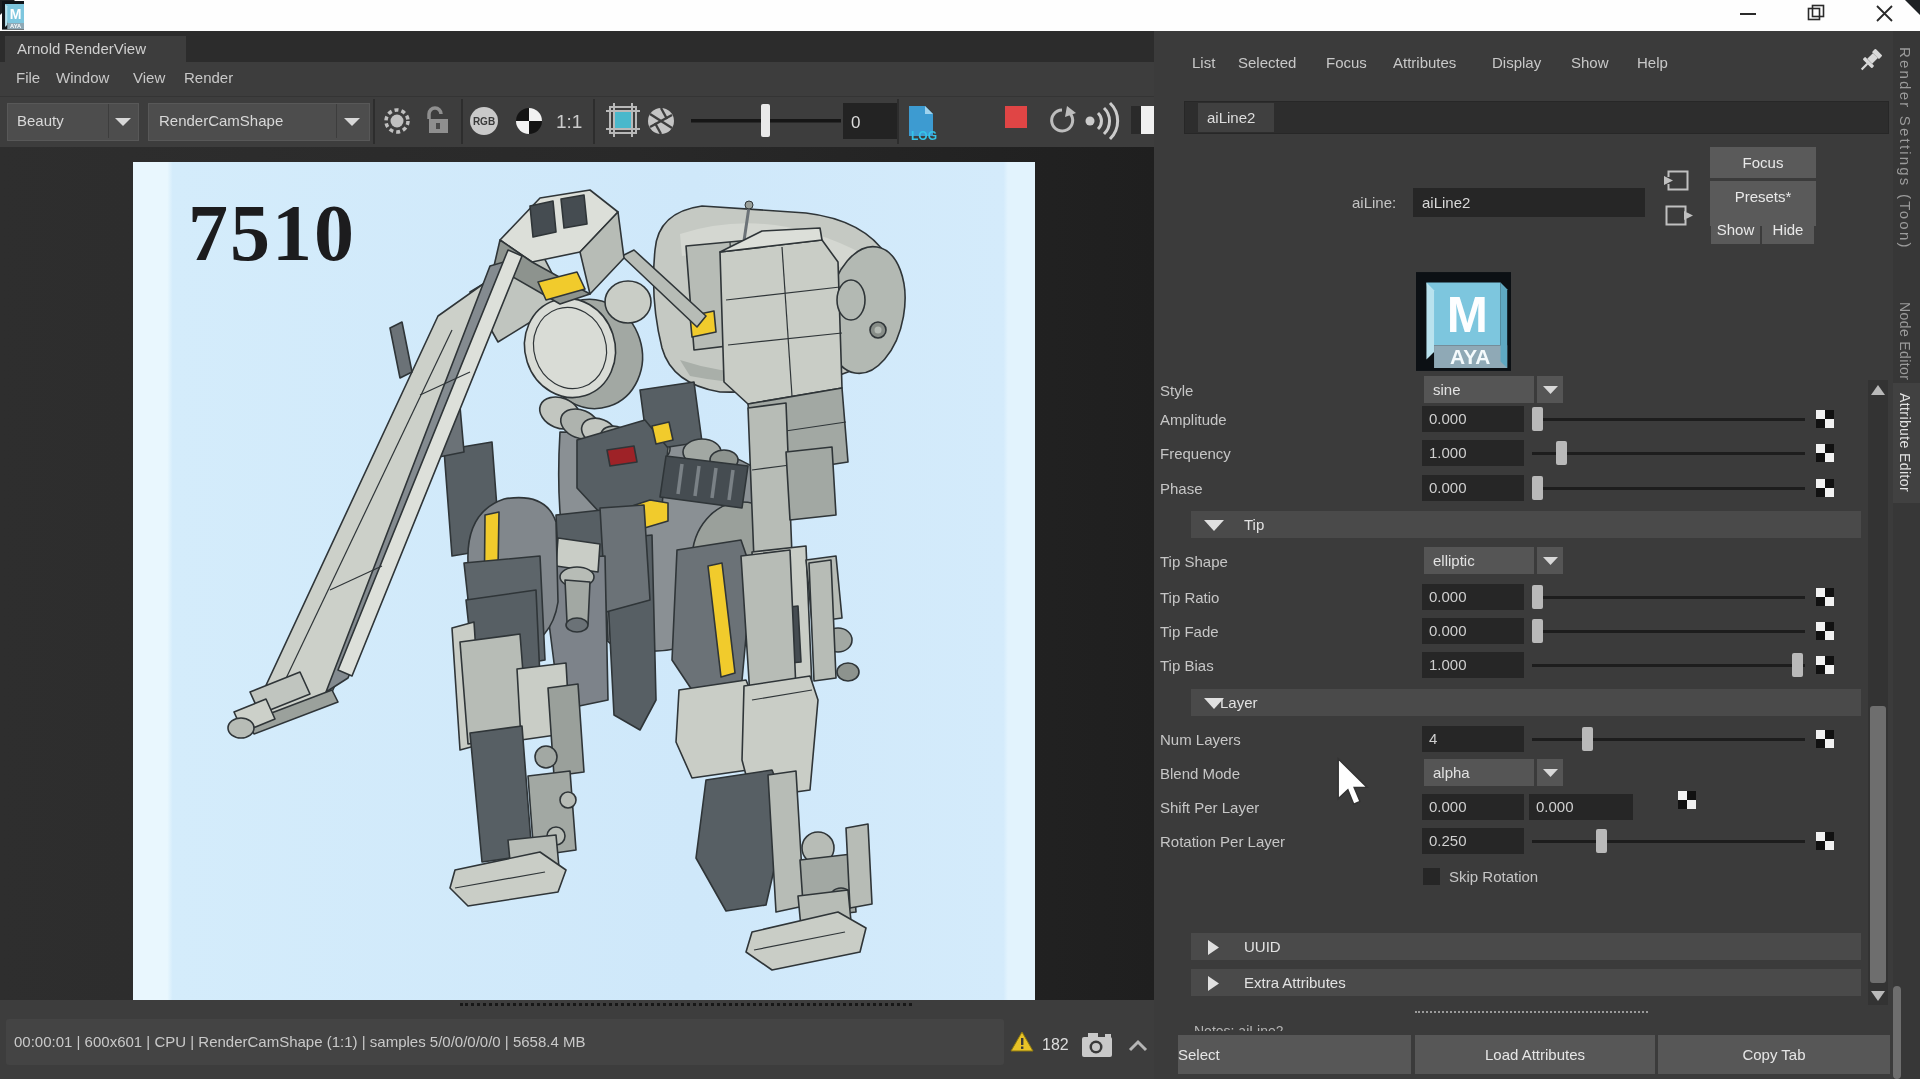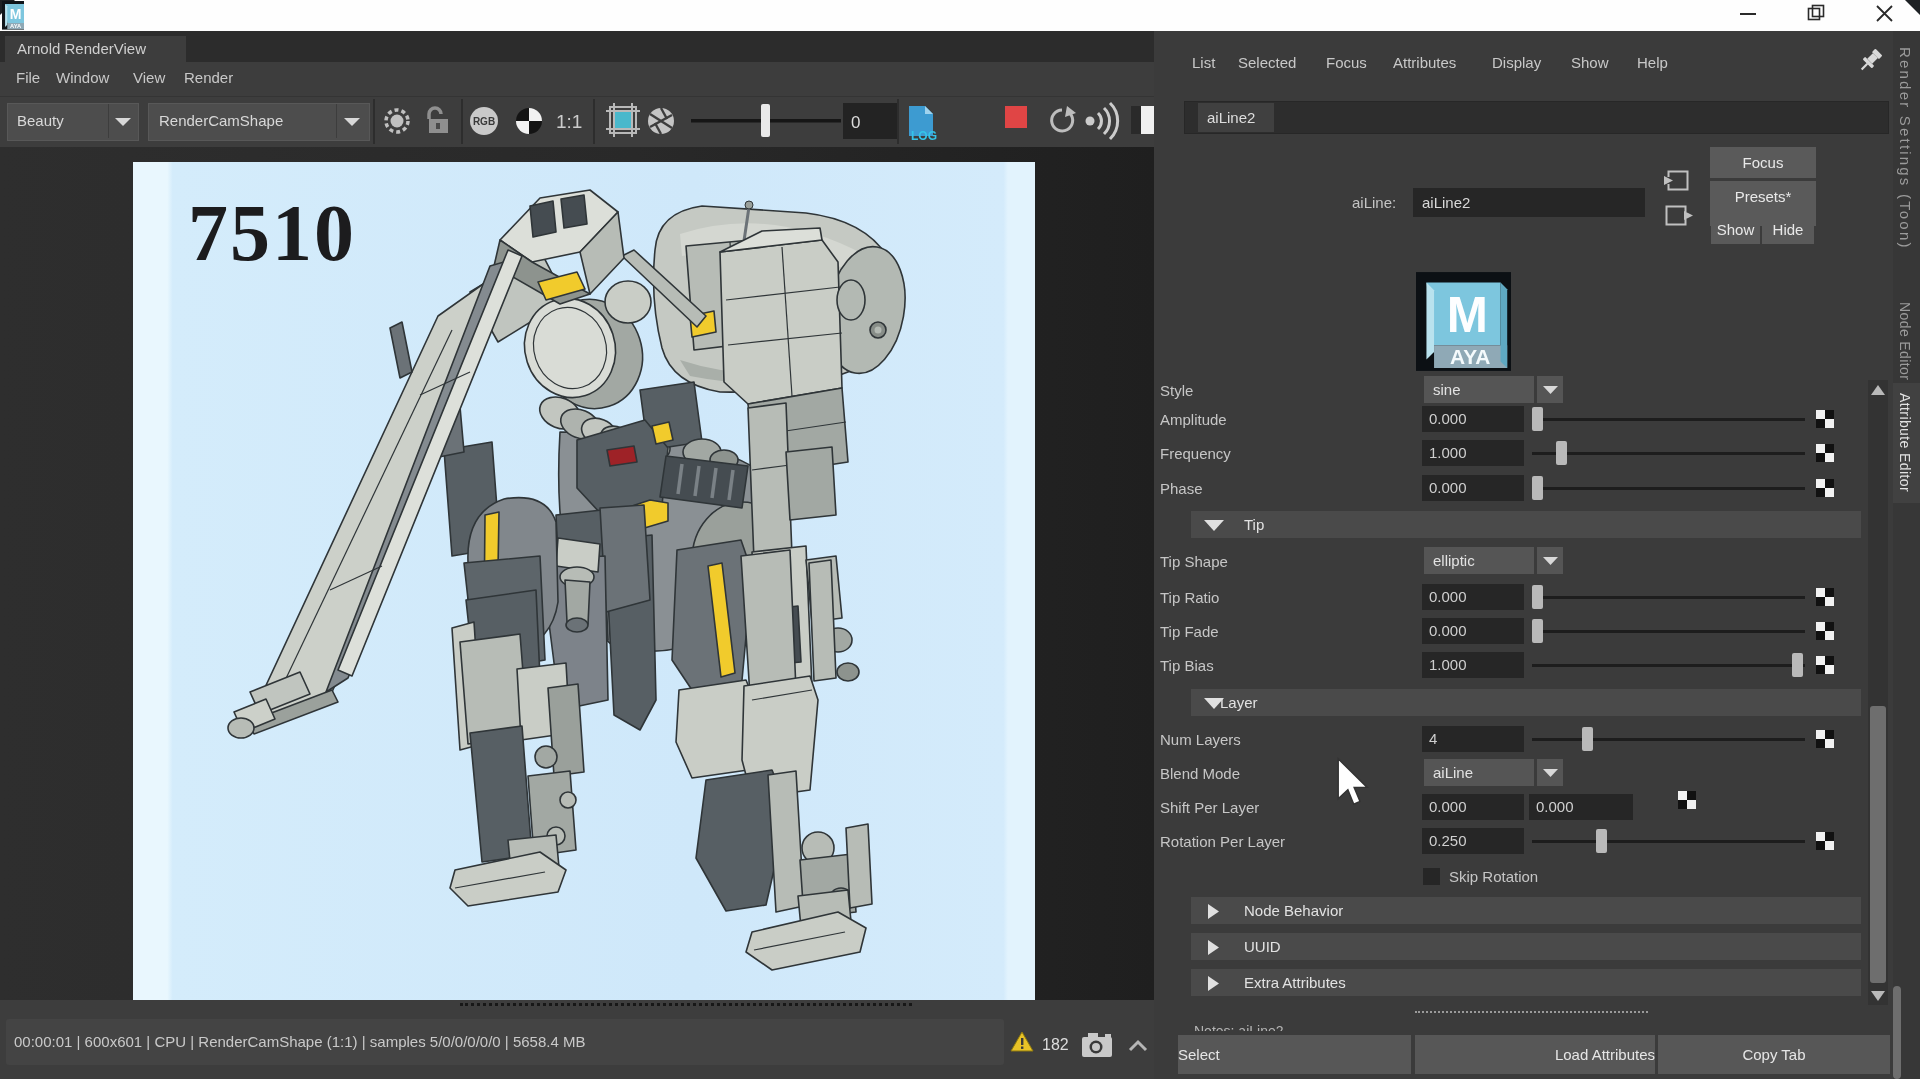--- a/index.html
+++ b/index.html
@@ -430,21 +430,21 @@
     <div class="fld" style="top:695px">4</div>
     <div class="track" style="top:707px"></div>
     <div class="handle" style="left:428px;top:696px"></div>
     <svg class="abs" style="left:662px;top:699px" width="18" height="18">
         <rect width="18" height="18" fill="#f2f2f2"></rect>
         <rect x="9" width="9" height="9" fill="#111"></rect>
         <rect y="9" width="9" height="9" fill="#111"></rect>
       </svg>
 
     <div class="row-lbl" style="top:734px">Blend Mode</div>
-    <div class="drop" style="top:728px">aiLine</div>
+    <div class="drop" style="top:728px">alpha</div>
     <div class="droparrow" style="top:728px"><svg width="27" height="27">
           <polygon points="6,10 21,10 13.5,18" fill="#d8d8d8"></polygon>
         </svg></div>
 
     <div class="row-lbl" style="top:768px">Shift Per Layer</div>
     <div class="fld" style="top:763px">0.000</div>
     <div class="fld" style="left:375px;width:97px;top:763px">0.000</div>
     <svg class="abs" style="left:524px;top:760px" width="18" height="18">
         <rect width="18" height="18" fill="#f2f2f2"></rect>
         <rect x="9" width="9" height="9" fill="#111"></rect>
@@ -457,23 +457,20 @@
     <div class="handle" style="left:442px;top:798px"></div>
     <svg class="abs" style="left:662px;top:801px" width="18" height="18">
         <rect width="18" height="18" fill="#f2f2f2"></rect>
         <rect x="9" width="9" height="9" fill="#111"></rect>
         <rect y="9" width="9" height="9" fill="#111"></rect>
       </svg>
 
     <div class="abs" style="left:269px;top:837px;width:17px;height:17px;background:#262626"></div>
     <div class="abs txt" style="left:295px;top:837px;color:#c6c6c6">Skip Rotation</div>
 
-    <div class="sect" style="top:866px"><svg class="abs" style="left:16px;top:6px" width="13" height="17">
-          <polygon points="1,1 12,8.5 1,16" fill="#e0e0e0"></polygon>
-        </svg><span style="margin-left:53px">Node Behavior</span></div>
     <div class="sect" style="top:902px"><svg class="abs" style="left:16px;top:6px" width="13" height="17">
           <polygon points="1,1 12,8.5 1,16" fill="#e0e0e0"></polygon>
         </svg><span style="margin-left:53px">UUID</span></div>
     <div class="sect" style="top:938px"><svg class="abs" style="left:16px;top:6px" width="13" height="17">
           <polygon points="1,1 12,8.5 1,16" fill="#e0e0e0"></polygon>
         </svg><span style="margin-left:53px">Extra Attributes</span></div>
 
     <div class="abs" style="left:714px;top:349px;width:20px;height:625px;background:#333333"></div>
     <svg class="abs" style="left:714px;top:351px" width="20" height="16">
         <polygon points="10,3 17,13 3,13" fill="#b9b9b9"></polygon>
@@ -482,21 +479,21 @@
     <svg class="abs" style="left:714px;top:957px" width="20" height="16">
         <polygon points="3,3 17,3 10,13" fill="#b9b9b9"></polygon>
       </svg>
 
     <svg class="abs" style="left:180px;top:721px" width="42" height="64" viewBox="0 0 20 26">
       <polygon points="2,1 2,20 6.6,15.7 9.4,22.6 12.4,21.3 9.6,14.6 15.8,14.6" fill="#ffffff" stroke="#333" stroke-width="0.7"></polygon>
     </svg>
   </div>
 
   <div class="abs" style="left:24px;top:1004px;width:233px;height:39px;background:#575757;color:#e6e6e6;font-size:15px;text-align:left;line-height:39px">Select</div>
-  <div class="abs" style="left:261px;top:1004px;width:240px;height:39px;background:#575757;color:#e6e6e6;font-size:15px;text-align:right;line-height:39px">Load Attributes</div>
+  <div class="abs" style="left:261px;top:1004px;width:240px;height:39px;background:#575757;color:#e6e6e6;font-size:15px;text-align:center;line-height:39px">Load Attributes</div>
   <div class="abs" style="left:504px;top:1004px;width:232px;height:39px;background:#575757;color:#e6e6e6;font-size:15px;text-align:center;line-height:39px">Copy Tab</div>
 
   <div class="abs" style="left:261px;top:980px;width:233px;height:0;border-top:2px dotted #9a9a9a"></div>
   <div class="abs" style="left:40px;top:991px;width:280px;height:9px;overflow:hidden"><span class="txt" style="color:#b5b5b5;font-size:14px">Notes: aiLine2</span></div>
 </div>
 
 <div class="abs" style="left:1893px;top:31px;width:27px;height:1048px;background:#373737">
   <div class="abs" style="left:4px;top:16px;writing-mode:vertical-rl;color:#9b9b9b;font-size:15px;letter-spacing:2.2px">Render Settings (Toon)</div>
   <div class="abs" style="left:4px;top:271px;writing-mode:vertical-rl;color:#9b9b9b;font-size:14px;letter-spacing:0.4px">Node Editor</div>
   <div class="abs" style="left:0px;top:352px;width:27px;height:120px;background:#414141"></div>

